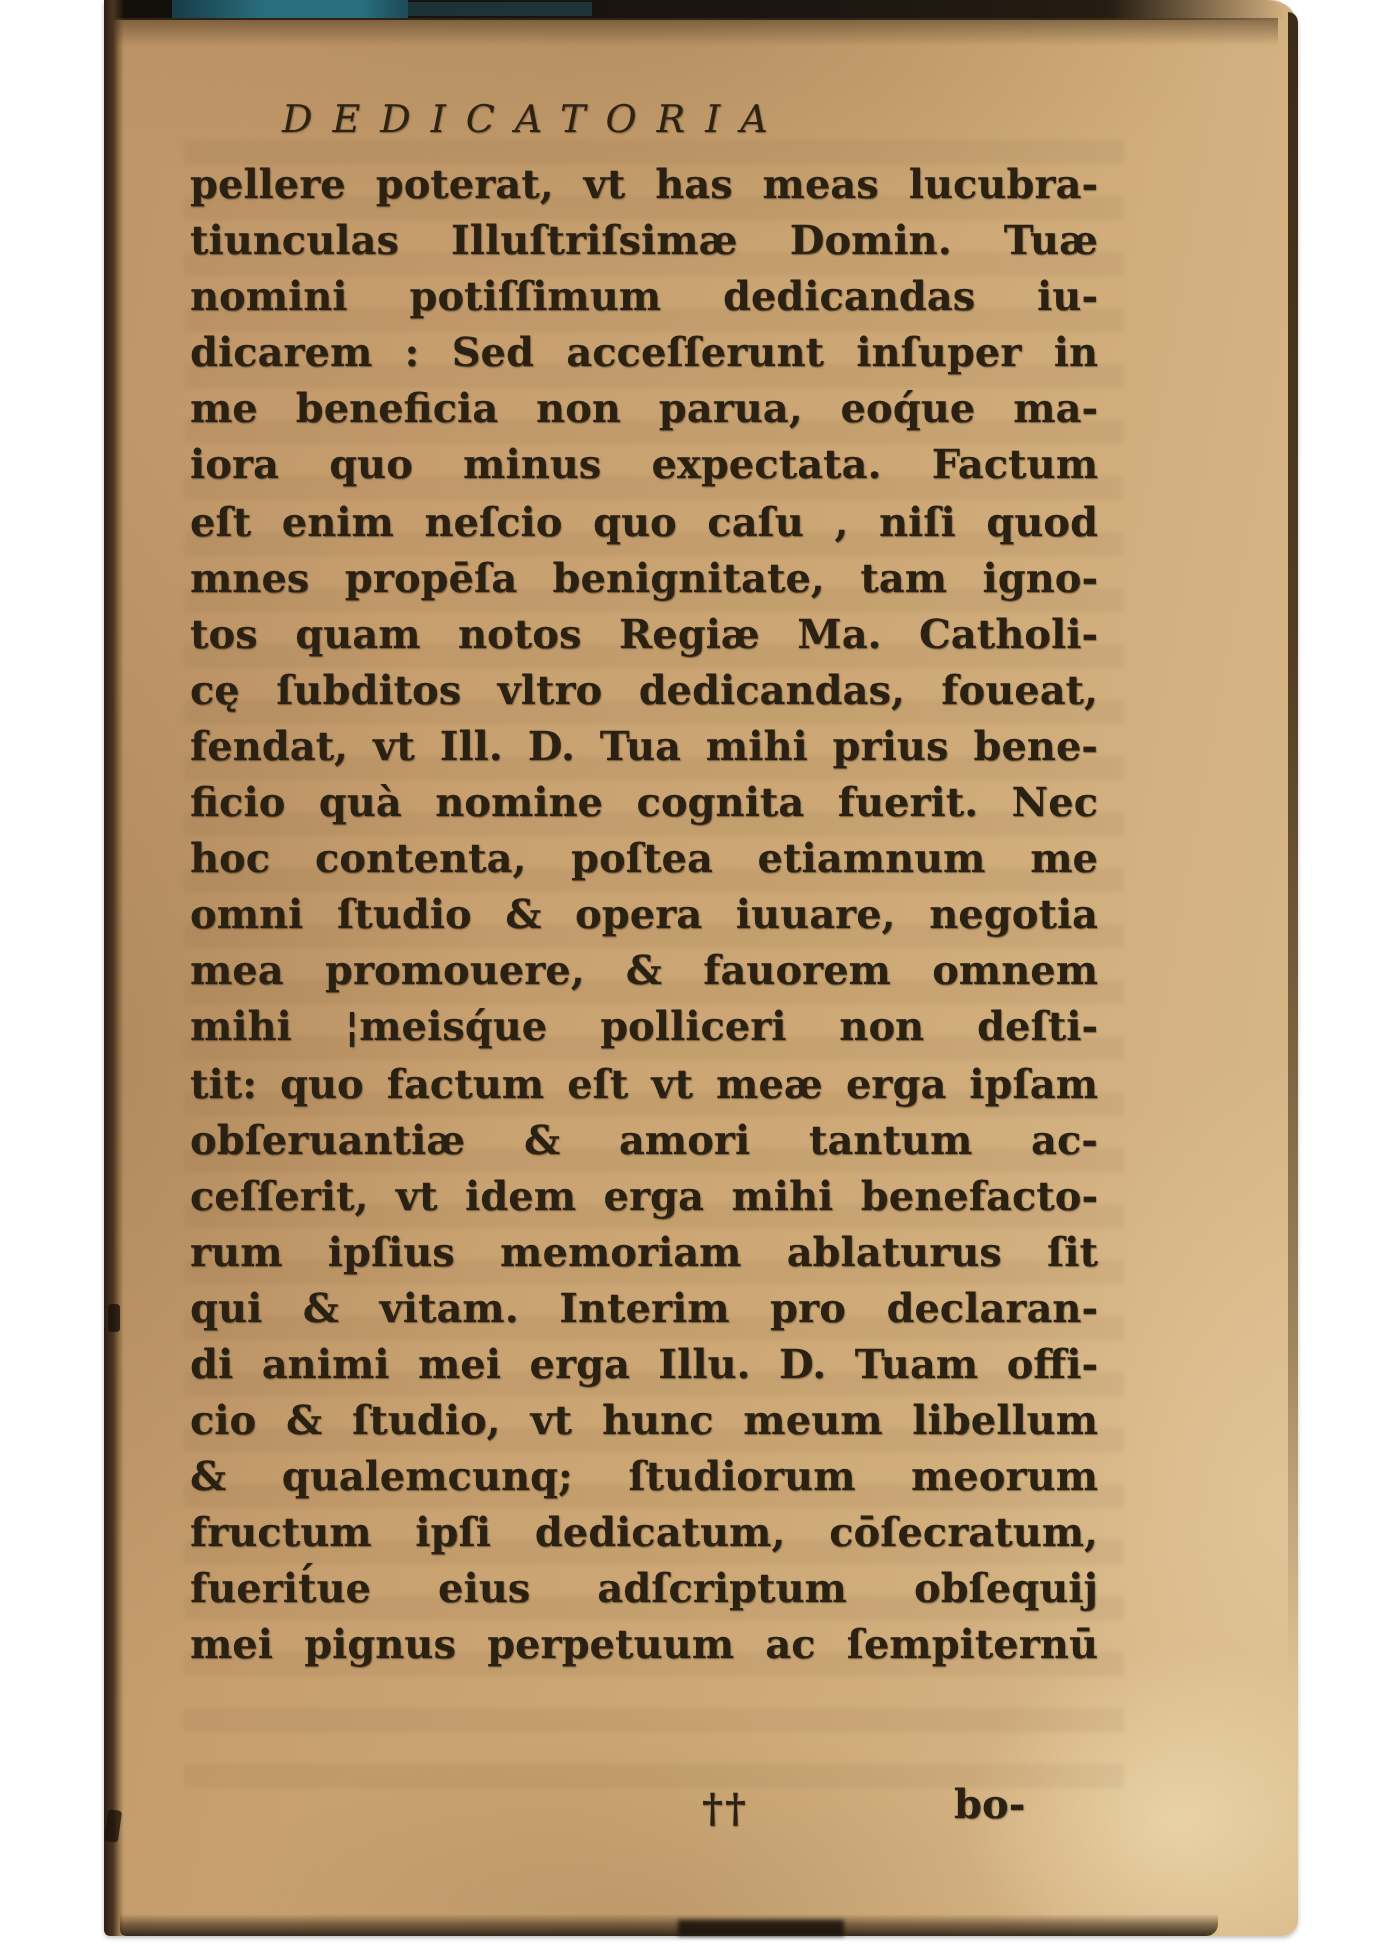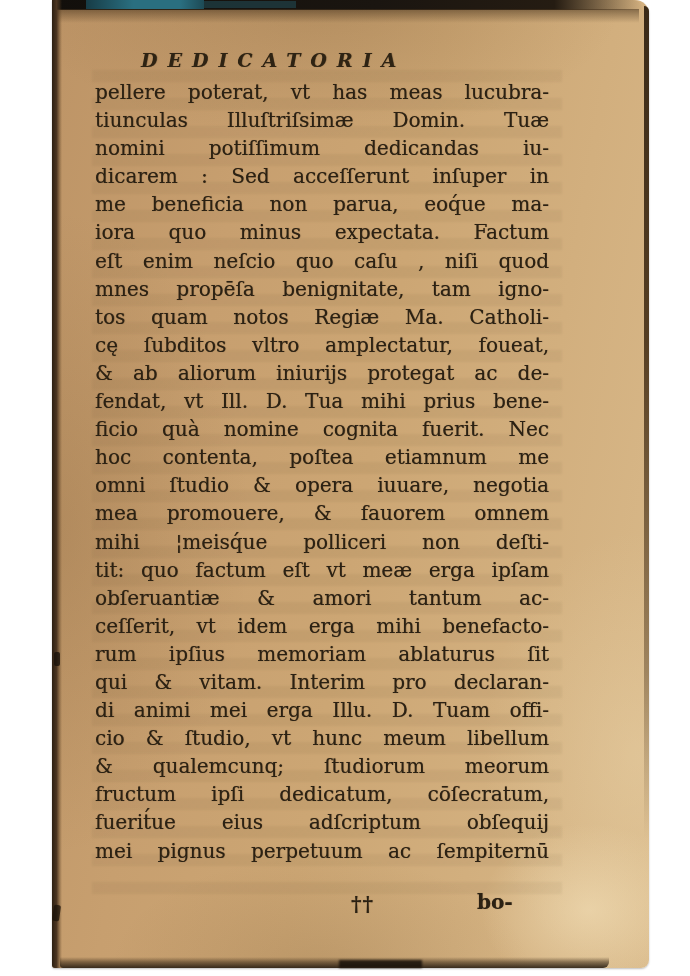--- a/index.html
+++ b/index.html
@@ -69,28 +69,28 @@
   .edge-bottom-dark{
     position:absolute;left:48%;bottom:0;width:14%;height:8px;
     background:rgba(20,14,8,.8);filter:blur(1px);
   }
   .mark-a{position:absolute;left:2px;top:652px;width:6px;height:14px;background:rgba(25,17,10,.8);border-radius:2px;}
   .mark-b{position:absolute;left:1px;top:905px;width:7px;height:16px;background:rgba(25,17,10,.75);border-radius:2px;transform:rotate(8deg);}
   
   #running-header{
     position:absolute;left:43px;top:49px;width:452px;
     padding-left:46px;box-sizing:border-box;
-    font-size:19px;font-weight:bold;font-style:italic;
+    font-size:19px;font-weight:normal;font-style:italic;
     letter-spacing:10px;color:#2e2313;
     text-shadow:0.4px 0.4px 0.7px rgba(40,28,12,.5);
     white-space:nowrap;
   }
   #body-text{
     position:absolute;left:43px;top:78px;width:454px;
-    font-size:20px;line-height:28.1px;font-weight:normal;
+    font-size:20px;line-height:28.1px;font-weight:bold;
     color:#2b2113;
     text-shadow:0.35px 0.35px 0.7px rgba(44,30,14,.55);
   }
   #body-text .line{
     text-align:justify;
     -moz-text-align-last:justify;
     text-align-last:justify;
     white-space:nowrap;
   }
   #footer-row{
@@ -126,22 +126,21 @@
     <div id="body-text">
         <div class="line">pellere poterat, vt has meas lucubra-</div>
         <div class="line">tiunculas Illuſtriſsimæ Domin. Tuæ</div>
         <div class="line">nomini potiſſimum dedicandas iu-</div>
         <div class="line">dicarem :  Sed acceſſerunt inſuper in</div>
         <div class="line">me beneficia non parua, eoq́ue ma-</div>
         <div class="line">iora quo minus expectata. Factum</div>
         <div class="line">eſt enim neſcio quo caſu , niſi quod</div>
         <div class="line">mnes propēſa benignitate, tam igno-</div>
         <div class="line">tos quam notos Regiæ Ma. Catholi-</div>
-        <div class="line">cę ſubditos vltro amplectatur, foueat,</div>
-        <div class="line">&amp; ab aliorum iniurijs protegat ac de-</div>
+        <div class="line">cę ſubditos vltro dedicandas, foueat,</div>
         <div class="line">fendat, vt Ill. D. Tua mihi prius bene-</div>
         <div class="line">ficio quà nomine cognita fuerit. Nec</div>
         <div class="line">hoc contenta, poſtea etiamnum me</div>
         <div class="line">omni ſtudio &amp; opera iuuare, negotia</div>
         <div class="line">mea promouere, &amp; fauorem omnem</div>
         <div class="line">mihi ¦meisq́ue polliceri non deſti-</div>
         <div class="line">tit: quo factum eſt vt meæ erga ipſam</div>
         <div class="line">obſeruantiæ &amp; amori tantum ac-</div>
         <div class="line">ceſſerit, vt idem erga mihi benefacto-</div>
         <div class="line">rum ipſius memoriam ablaturus ſit</div>

